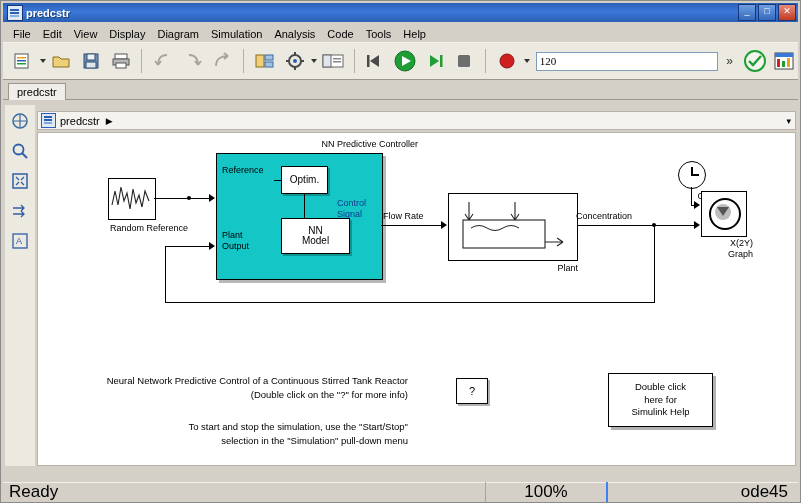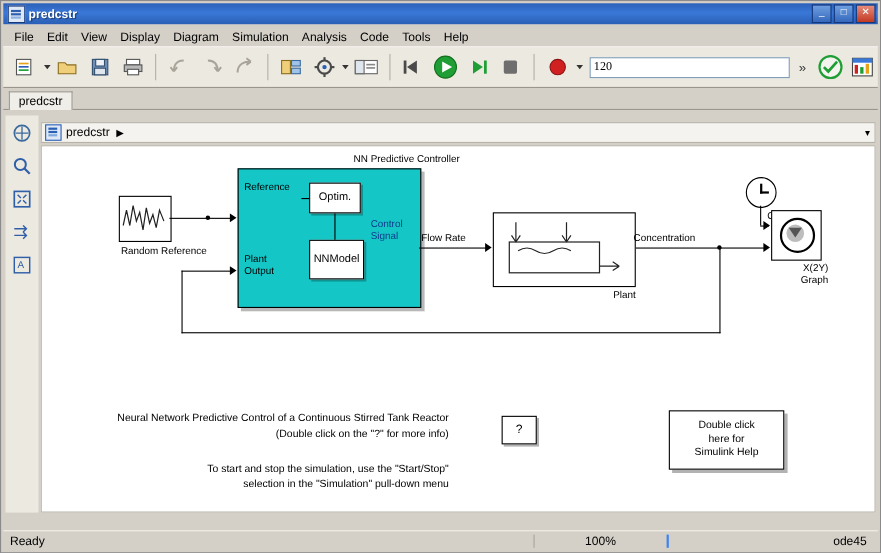--- a/index.html
+++ b/index.html
@@ -154,21 +154,21 @@
     border: 1px solid #b7b3a9;
     overflow: hidden;
   }
 
   
   .statusbar {
     position: absolute; left: 2px; right: 2px; bottom: 2px; height: 18px;
     background: #d4d0c8;
     border-top: 1px solid #f2f0ea;
     display: flex; align-items: center;
-    font-size: 11px;
+    font-size: 17px;
     box-sizing: border-box;
   }
   .st-left { padding-left: 6px; flex: 1; }
   .st-zoom { width: 120px; text-align: center; border-left: 1px solid #a9a498; border-right: 2px solid #3b82f6;}
   .st-solver { width: 180px; text-align: right; padding-right: 10px; }
   .lbl { position: absolute; font-size: 9px; white-space: nowrap; }
   .lbl.center { text-align: right; }
 
   .blk {
     position: absolute; border: 1px solid #000; background: #fff;
@@ -452,21 +452,21 @@
     <div class="lbl center" style="left:180px; top:6px; width:200px;">NN Predictive Controller</div>
     <div class="nnpc" style="position:absolute; left:178px; top:20px; width:165px; height:125px;"></div>
 
     <div class="lbl" style="left:184px; top:32px;">Reference</div>
     <div class="lbl" style="left:184px; top:97px;">Plant</div>
     <div class="lbl" style="left:184px; top:108px;">Output</div>
     <div class="lbl" style="left:299px; top:65px; color:#103a8e;">Control</div>
     <div class="lbl" style="left:299px; top:76px; color:#103a8e;">Signal</div>
 
     <div class="subblk" style="left:243px; top:33px; width:47px; height:28px;">Optim.</div>
-    <div class="subblk" style="left:243px; top:85px; width:50px; height:36px; flex-direction:row;">
+    <div class="subblk" style="left:243px; top:85px; width:69px; height:36px; flex-direction:column;">
       <span>NN</span>
       <span>Model</span>
     </div>
 
     <div class="wire wv" style="left:266px; top:61px; height:24px;"></div>
     <div class="wire wh" style="left:236px; top:47px; width:7px;"></div>
 
     <div class="randblk" style="left:70px; top:45px;">
       <svg width="44" height="38" viewBox="0 0 44 38">
         <polyline points="3,26 6,12 9,26 12,8 15,22 18,14 21,30 24,10 27,24 30,16 33,28 36,12 40,22" fill="none" stroke="#222" stroke-width="1.1"></polyline>

